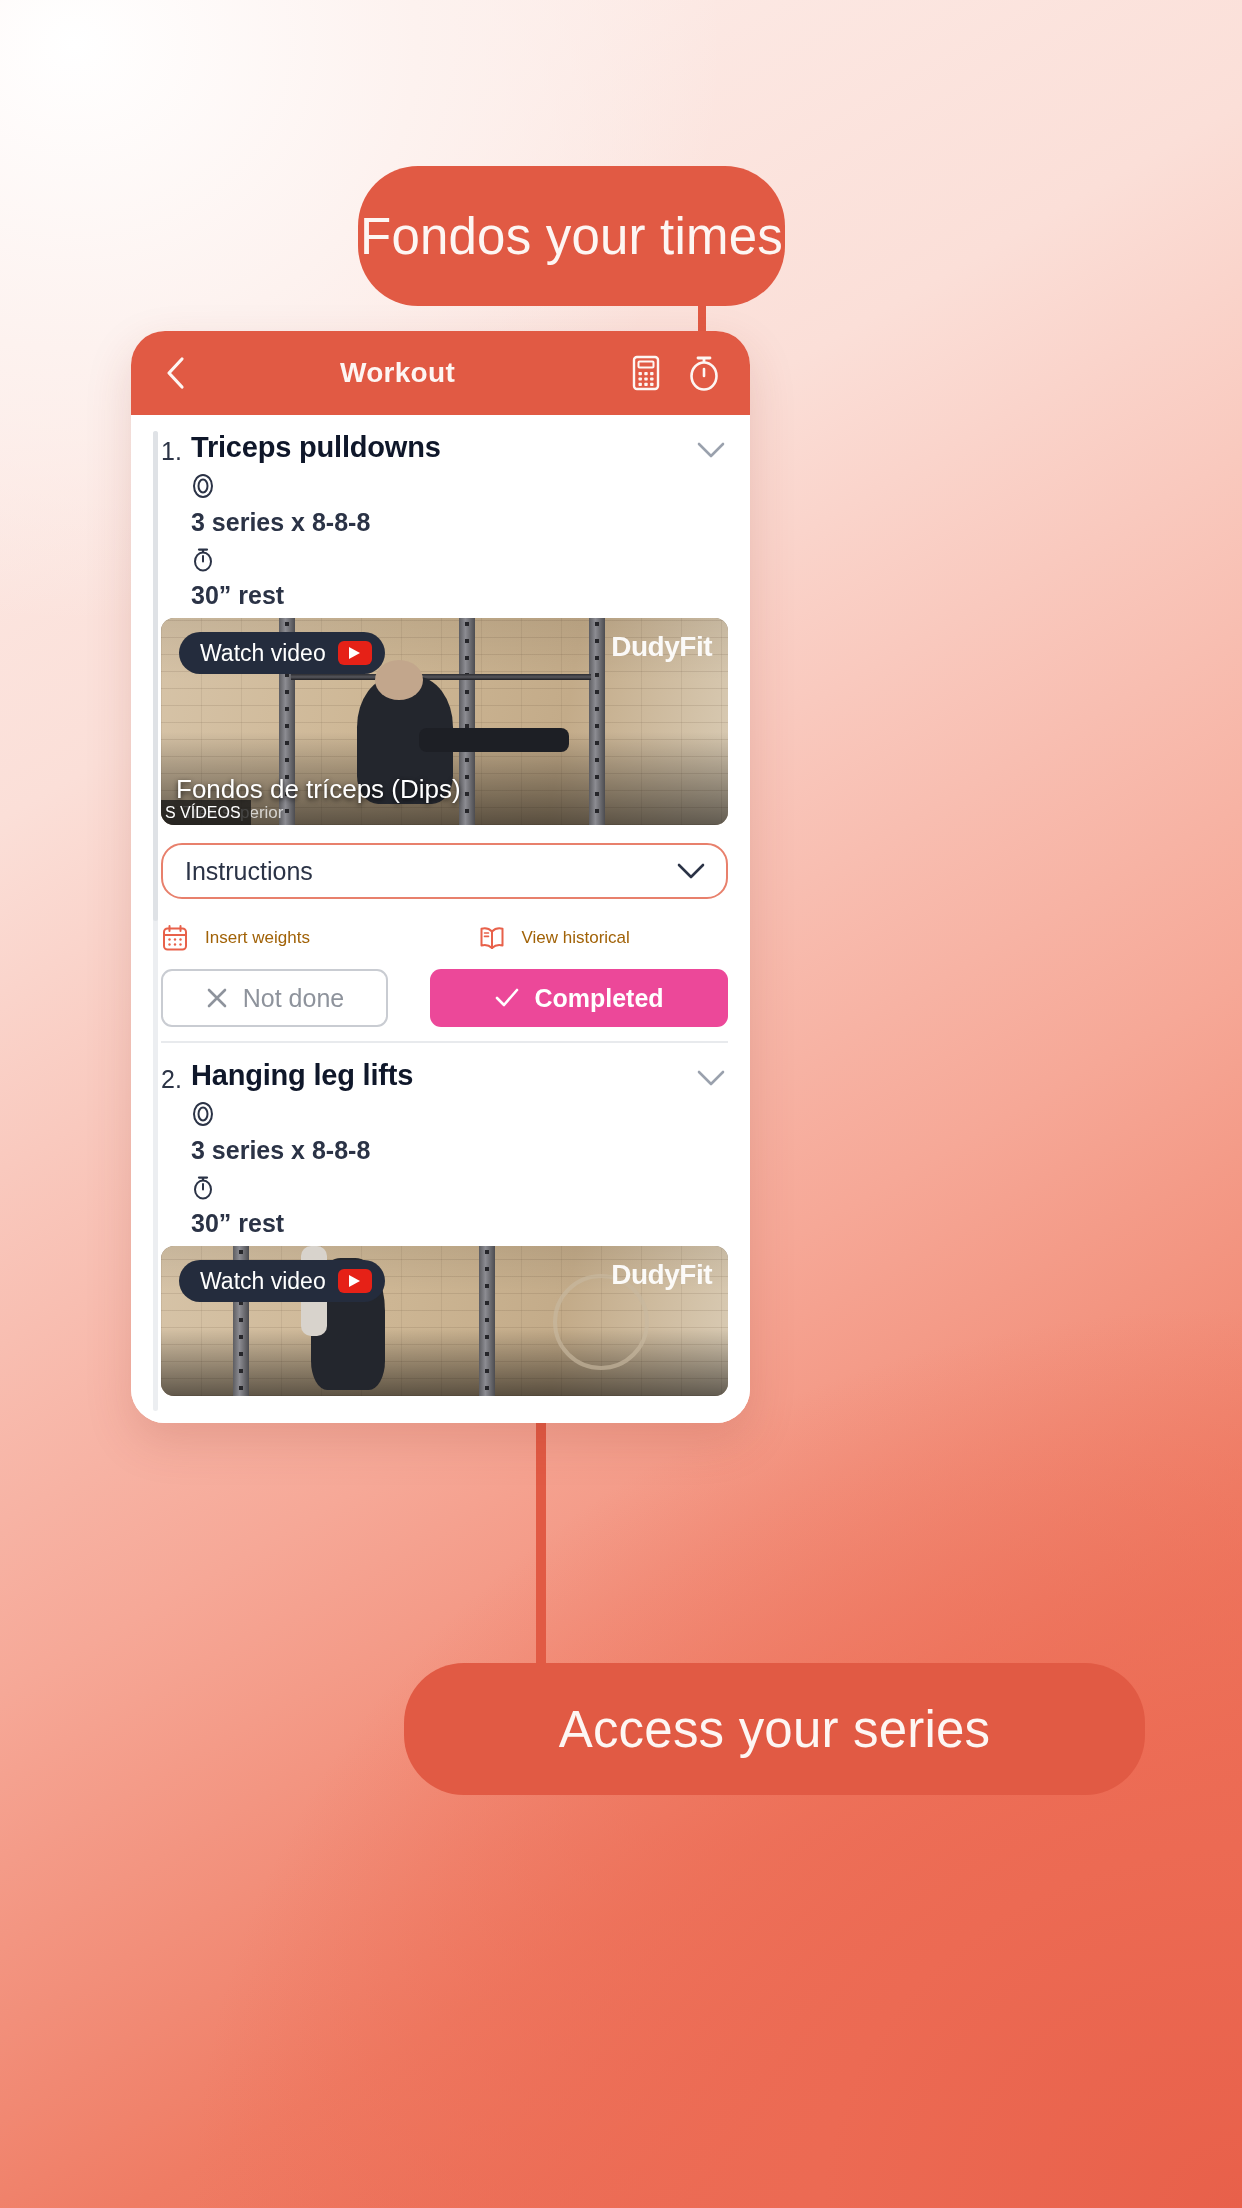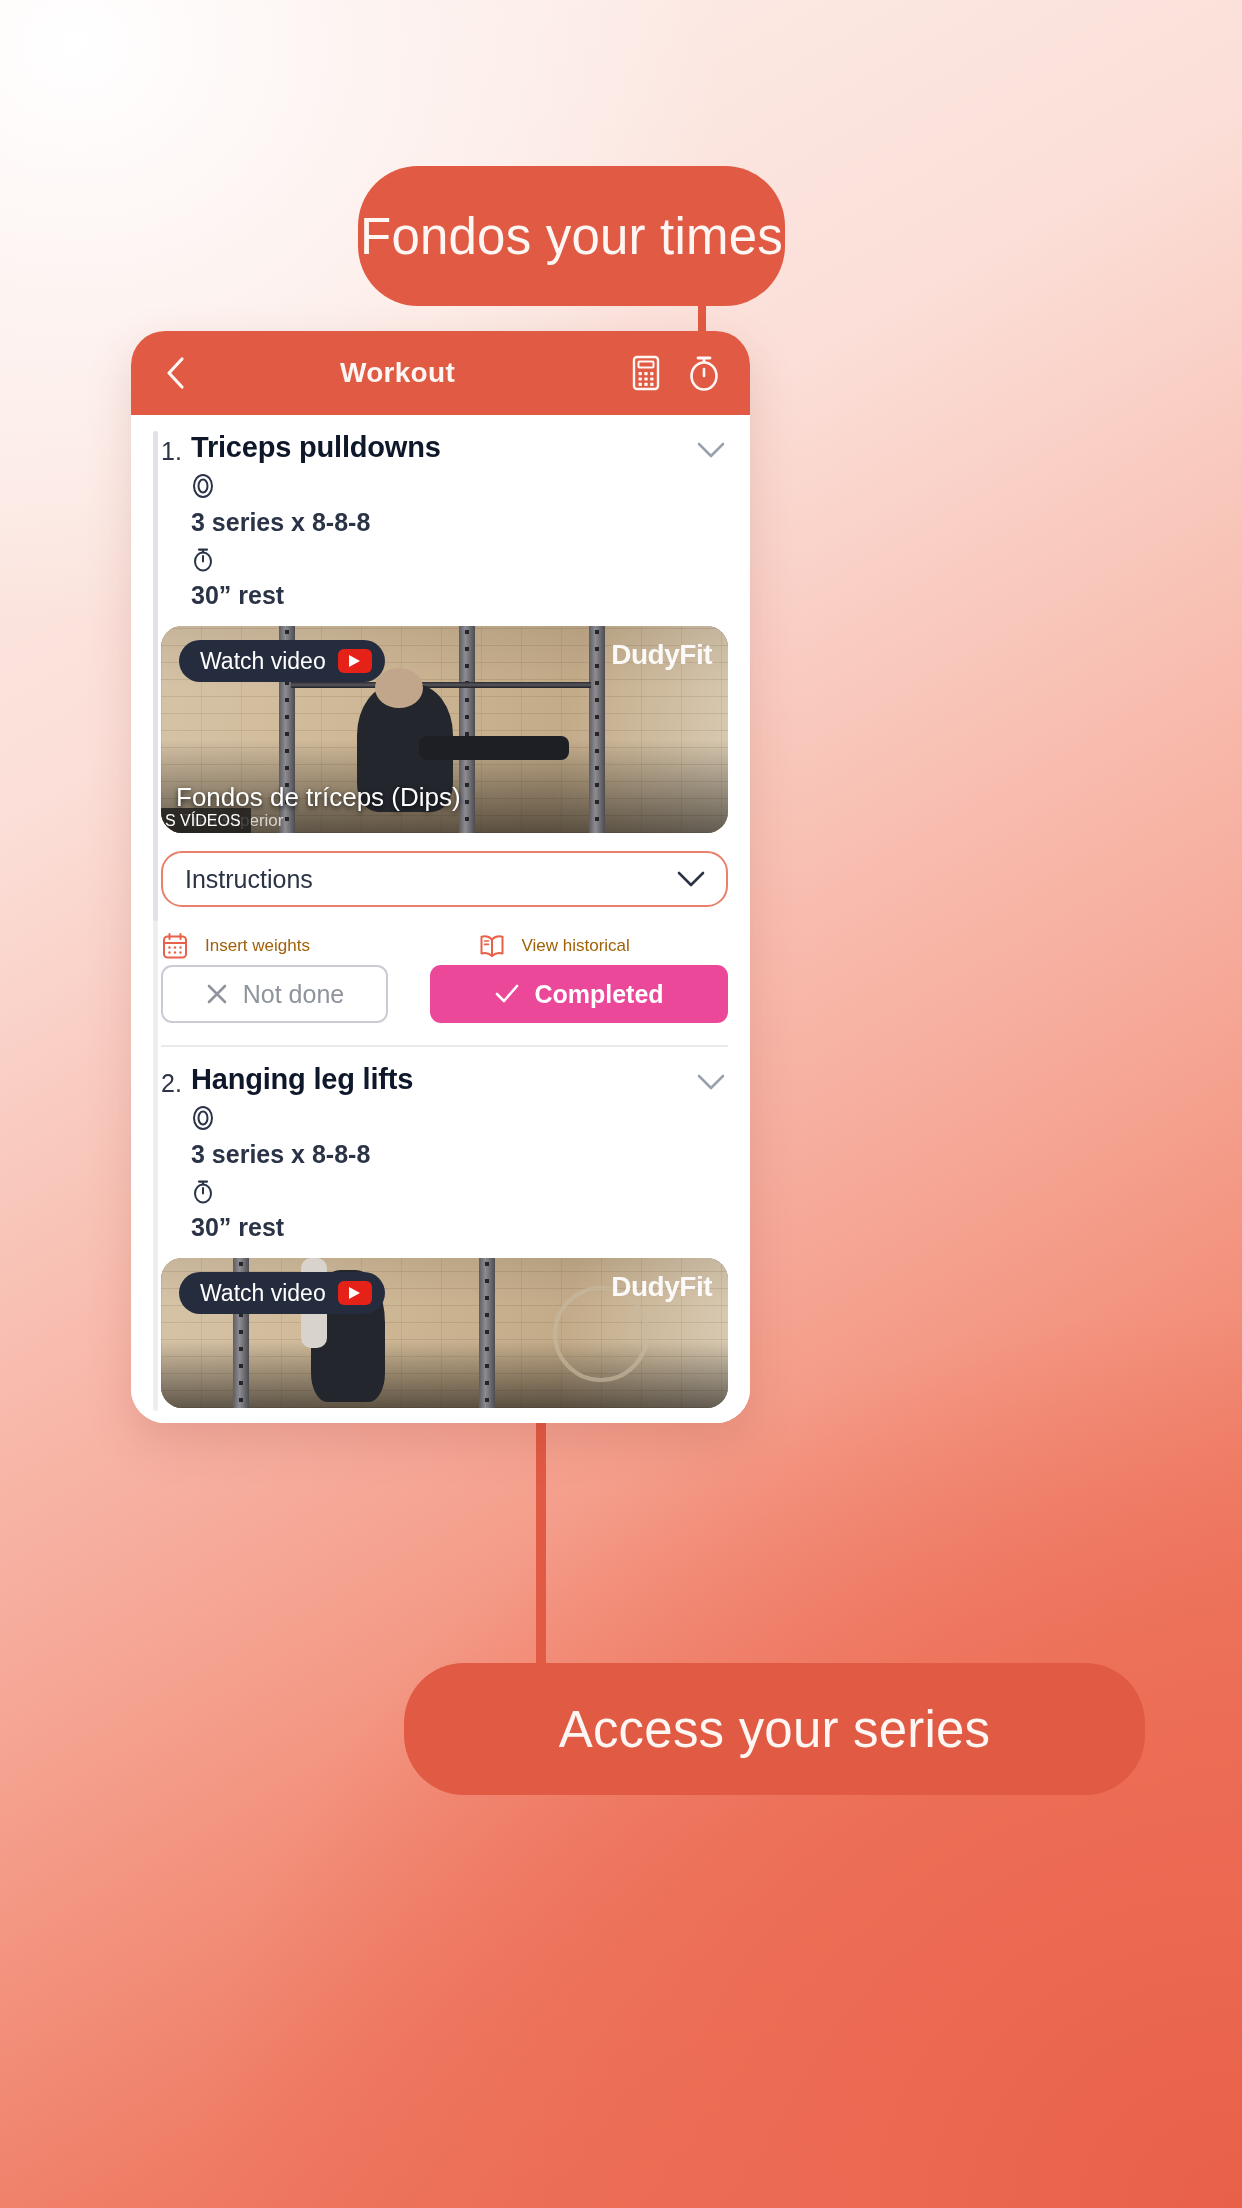--- a/index.html
+++ b/index.html
@@ -139,24 +139,24 @@
     margin-top: 9px;
     font-size: 25px;
     font-weight: bold;
     color: #2b3346;
     flex-direction: column;
   }
   .ex-meta .mi { width: 24px; height: 26px; flex: none; display: flex; align-items: center; justify-content: center; }
 
   
   .video-wrap {
-    margin: 16px 0 0 0;
+    margin: 8px 0 0 0;
     width: 100%;
     height: 207px;
-    border-radius: 21px;
+    border-radius: 13px;
     overflow: hidden;
     position: relative;
     background: #8c7d6d;
   }
   .video-bg {
     position: absolute; inset: 0;
     background:
       linear-gradient(to bottom, rgba(0,0,0,0.07), rgba(0,0,0,0.0) 30%, rgba(0,0,0,0.0) 55%, rgba(0,0,0,0.55) 100%),
       repeating-linear-gradient(0deg, rgba(90,70,50,0.14) 0 1px, rgba(255,255,255,0) 1px 17px),
       repeating-linear-gradient(90deg, rgba(90,70,50,0.10) 0 1px, rgba(255,255,255,0) 1px 40px),
@@ -270,24 +270,24 @@
     gap: 16px;
     cursor: pointer;
     font-size: 17px;
     color: #a16207;
   }
   .action.second { padding-left: 66px; }
   .action .ai { width: 28px; height: 30px; flex: none; display:flex; align-items:center; justify-content:center; }
 
   
   .status-row {
-    margin-top: 4px;
+    margin-top: 16px;
     display: flex;
     gap: 42px;
-    padding-bottom: 22px;
+    padding-bottom: 14px;
   }
   .btn {
     height: 58px;
     border-radius: 11px;
     display: flex;
     align-items: center;
     justify-content: center;
     gap: 14px;
     font-size: 25px;
     cursor: pointer;

